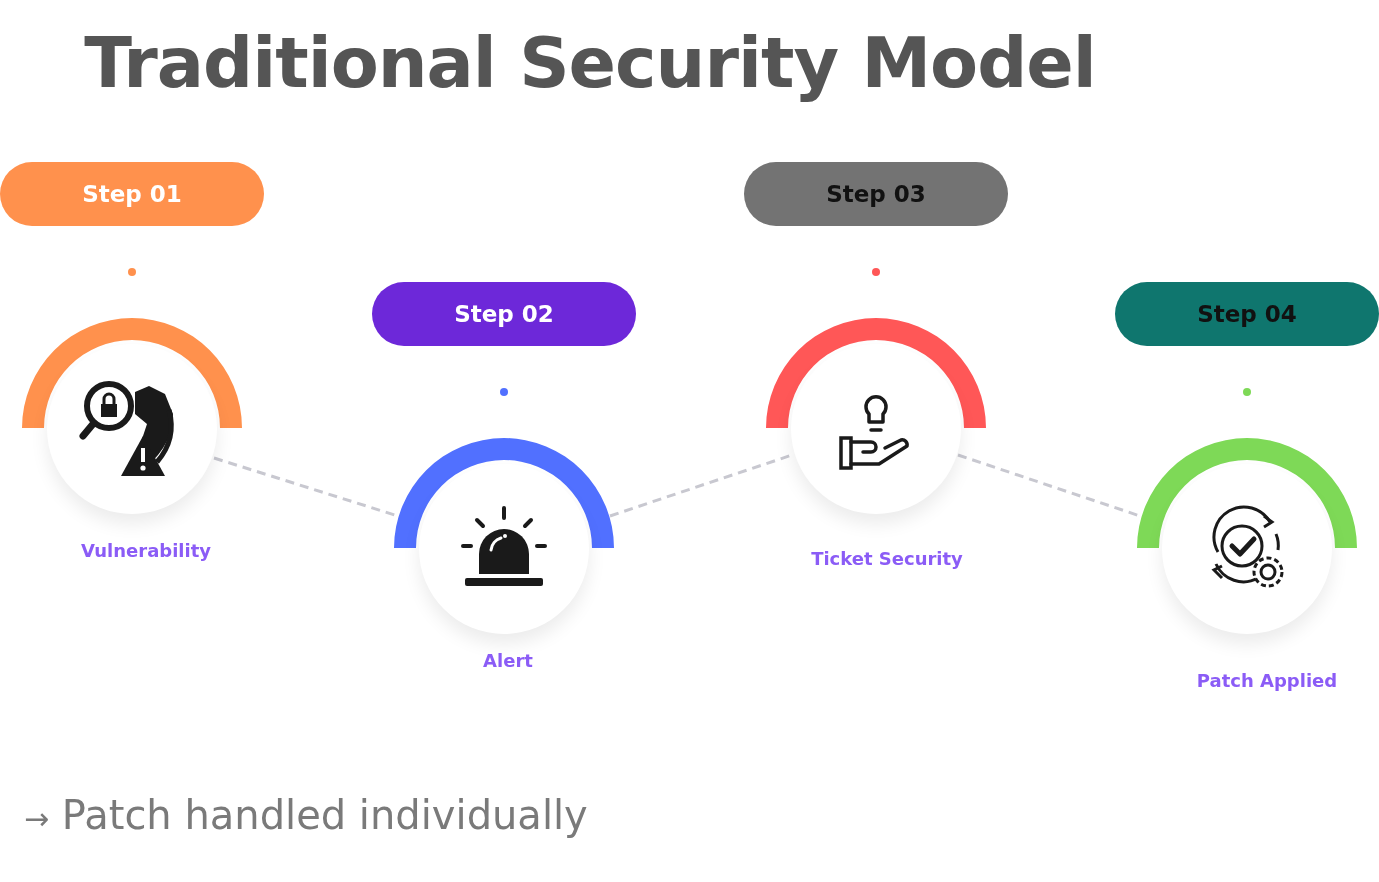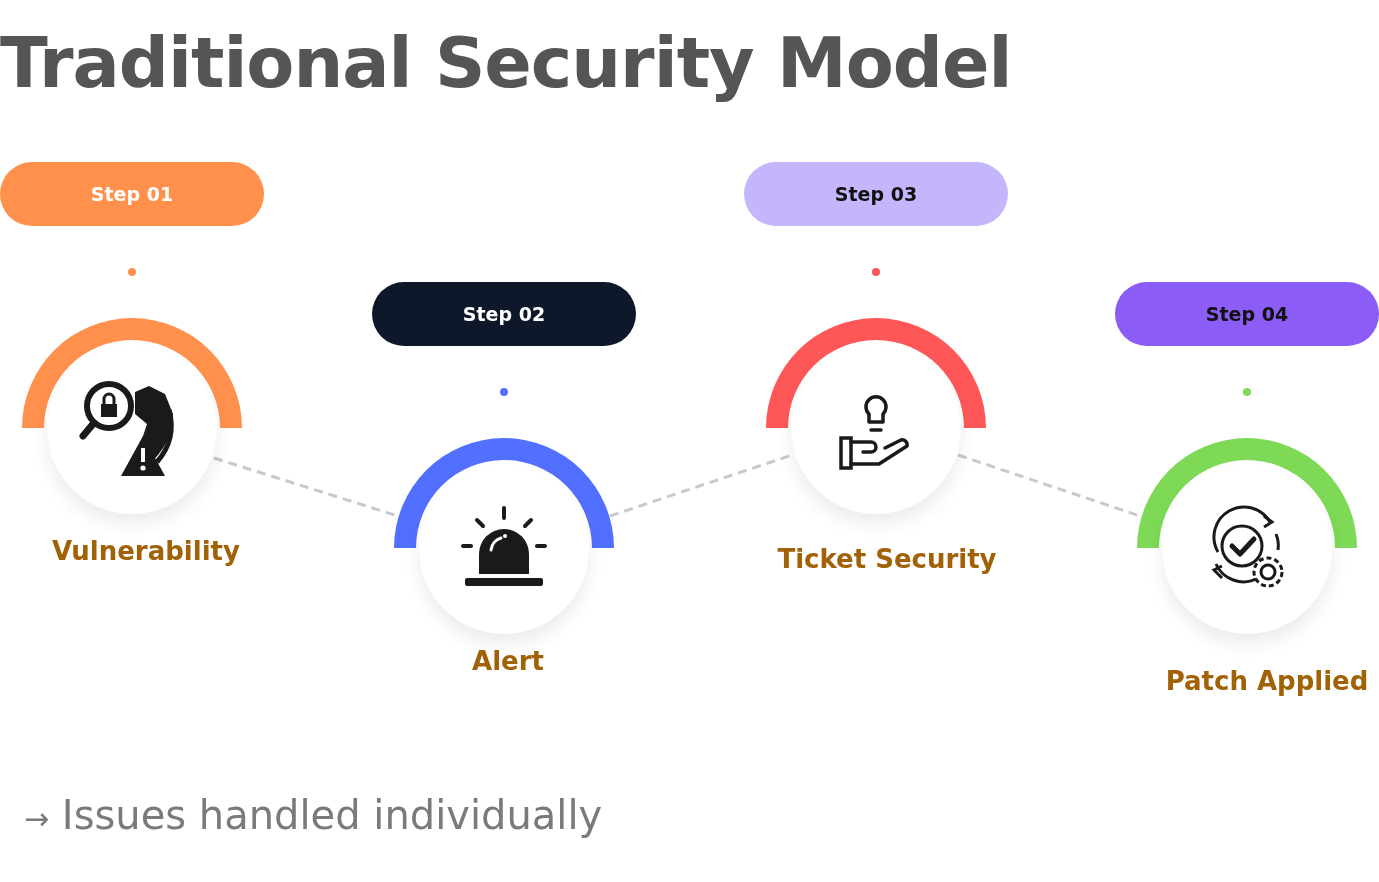--- a/index.html
+++ b/index.html
@@ -1,31 +1,31 @@
 <!DOCTYPE html>
 <html><head>
 <meta charset="utf-8">
 <style>
   html, body { margin: 0; padding: 0; background: #ffffff; }
   body { width: 1379px; height: 882px; position: relative; overflow: hidden;
          font-family: "DejaVu Sans", sans-serif; }
-  .title { position: absolute; left: 0; top: 22px; width: 1180px; text-align: left;
+  .title { position: absolute; left: 0; top: 22px; width: 1180px; text-align: center;
            font-family: "DejaVu Sans", sans-serif; font-weight: bold; font-size: 70px;
            color: #555555; letter-spacing: -1px; }
   .pill { position: absolute; width: 264px; height: 64px; border-radius: 32px;
           display: flex; align-items: center; justify-content: center;
-          font-family: "DejaVu Sans", sans-serif; font-weight: bold; font-size: 19px; }
+          font-family: "DejaVu Sans", sans-serif; font-weight: bold; font-size: 23px; }
   .dot { position: absolute; width: 8px; height: 8px; border-radius: 50%; }
   .arc { position: absolute; width: 220px; height: 110px; }
   .circle { position: absolute; width: 170px; height: 170px; border-radius: 50%;
             background: #ffffff; box-shadow: 0 10px 18px rgba(0,0,0,0.08);
             display: flex; align-items: center; justify-content: center; }
   .circle svg { width: 110px; height: 110px; }
   .label { position: absolute; text-align: center; font-family: "DejaVu Sans", sans-serif;
-           font-weight: bold; font-size: 26px; color: #a16207; line-height: 42px; }
+           font-weight: bold; font-size: 18px; color: #8b5cf6; line-height: 42px; }
   .footer { position: absolute; left: 24px; top: 792px; font-family: "DejaVu Sans", sans-serif;
             font-size: 40px; color: #7a7a7a; }
   .connectors { position: absolute; left: 0; top: 0; }
 </style>
 </head>
 <body>
 
 <div class="title">Traditional Security Model</div>
 
 <svg class="connectors" width="1379" height="882">
@@ -52,21 +52,21 @@
       <rect x="64" y="74" width="4" height="14" fill="#fff"></rect>
       <circle cx="66" cy="94" r="2.6" fill="#fff"></circle>
     </svg>
   </div>
   <div class="label" style="left:20px;top:530px;width:252px;">
     <div>Vulnerability</div>
   </div>
 </div>
 
 <div>
-  <div class="pill" style="left:372px;top:282px;background:#0f172a;color:#fff;">Step 02</div>
+  <div class="pill" style="left:372px;top:282px;background:#6d28d9;color:#fff;">Step 02</div>
   <div class="dot" style="left:500px;top:388px;background:#5170FF;"></div>
   <svg class="arc" style="left:394px;top:438px;" viewBox="0 0 220 110">
     <path d="M0,110 A110,110 0 0 1 220,110 L198,110 A88,88 0 0 0 22,110 Z" fill="#5170FF"></path>
   </svg>
   <div class="circle" style="left:419px;top:464px;">
     <svg viewBox="0 0 110 110">
       <path d="M30,80 V60 a25,25 0 0 1 50,0 V80 Z" fill="#1a1a1a"></path>
       <path d="M42,56 a14,14 0 0 1 10,-12" stroke="#fff" stroke-width="3" fill="none" stroke-linecap="round"></path>
       <circle cx="56" cy="42" r="2" fill="#fff"></circle>
       <rect x="16" y="84" width="78" height="8" rx="2" fill="#1a1a1a"></rect>
@@ -76,40 +76,40 @@
       <line x1="14" y1="52" x2="22" y2="52" stroke="#1a1a1a" stroke-width="4" stroke-linecap="round"></line>
       <line x1="88" y1="52" x2="96" y2="52" stroke="#1a1a1a" stroke-width="4" stroke-linecap="round"></line>
     </svg>
   </div>
   <div class="label" style="left:380px;top:640px;width:256px;">
     <div>Alert</div>
   </div>
 </div>
 
 <div>
-  <div class="pill" style="left:744px;top:162px;background:#c4b5fd;color:#111;">Step 03</div>
+  <div class="pill" style="left:744px;top:162px;background:#737373;color:#111;">Step 03</div>
   <div class="dot" style="left:872px;top:268px;background:#FF5757;"></div>
   <svg class="arc" style="left:766px;top:318px;" viewBox="0 0 220 110">
     <path d="M0,110 A110,110 0 0 1 220,110 L198,110 A88,88 0 0 0 22,110 Z" fill="#FF5757"></path>
   </svg>
   <div class="circle" style="left:791px;top:344px;">
     <svg viewBox="0 0 110 110">
       <path d="M48,40 a10,10 0 1 1 14,0 V48 H48 Z" fill="none" stroke="#1a1a1a" stroke-width="3.5" stroke-linejoin="round"></path>
       <line x1="50" y1="56" x2="60" y2="56" stroke="#1a1a1a" stroke-width="3.5" stroke-linecap="round"></line>
       <rect x="20" y="64" width="10" height="30" fill="none" stroke="#1a1a1a" stroke-width="3.5"></rect>
       <path d="M30,68 H50 a5,5 0 0 1 0,10 H42 M30,90 H58 L86,72 a5,5 0 0 0 -6,-6 L64,74" fill="none" stroke="#1a1a1a" stroke-width="3.5" stroke-linejoin="round" stroke-linecap="round"></path>
     </svg>
   </div>
   <div class="label" style="left:756px;top:538px;width:262px;">
     <div>Ticket Security</div>
   </div>
 </div>
 
 <div>
-  <div class="pill" style="left:1115px;top:282px;background:#8b5cf6;color:#111;">Step 04</div>
+  <div class="pill" style="left:1115px;top:282px;background:#0f766e;color:#111;">Step 04</div>
   <div class="dot" style="left:1243px;top:388px;background:#7ED957;"></div>
   <svg class="arc" style="left:1137px;top:438px;" viewBox="0 0 220 110">
     <path d="M0,110 A110,110 0 0 1 220,110 L198,110 A88,88 0 0 0 22,110 Z" fill="#7ED957"></path>
   </svg>
   <div class="circle" style="left:1162px;top:464px;">
     <svg viewBox="0 0 110 110">
       <path d="M26,58 A30,30 0 0 1 78,28" fill="none" stroke="#1a1a1a" stroke-width="3"></path>
       <path d="M72,22 L80,28 L72,33" fill="none" stroke="#1a1a1a" stroke-width="3"></path>
       <path d="M84,40 A30,30 0 0 1 86,56" fill="none" stroke="#1a1a1a" stroke-width="3"></path>
       <path d="M66,84 A30,30 0 0 1 24,70" fill="none" stroke="#1a1a1a" stroke-width="3"></path>
@@ -120,14 +120,14 @@
       <circle cx="76" cy="78" r="7" fill="none" stroke="#1a1a1a" stroke-width="3"></circle>
     </svg>
   </div>
   <div class="label" style="left:1140px;top:660px;width:254px;">
     <div>Patch Applied</div>
   </div>
 </div>
 
 <div class="footer">
   <span style="font-size:30px;vertical-align:middle;">→</span>
-  <span>Issues handled individually</span>
+  <span>Patch handled individually</span>
 </div>
 
 </body></html>

